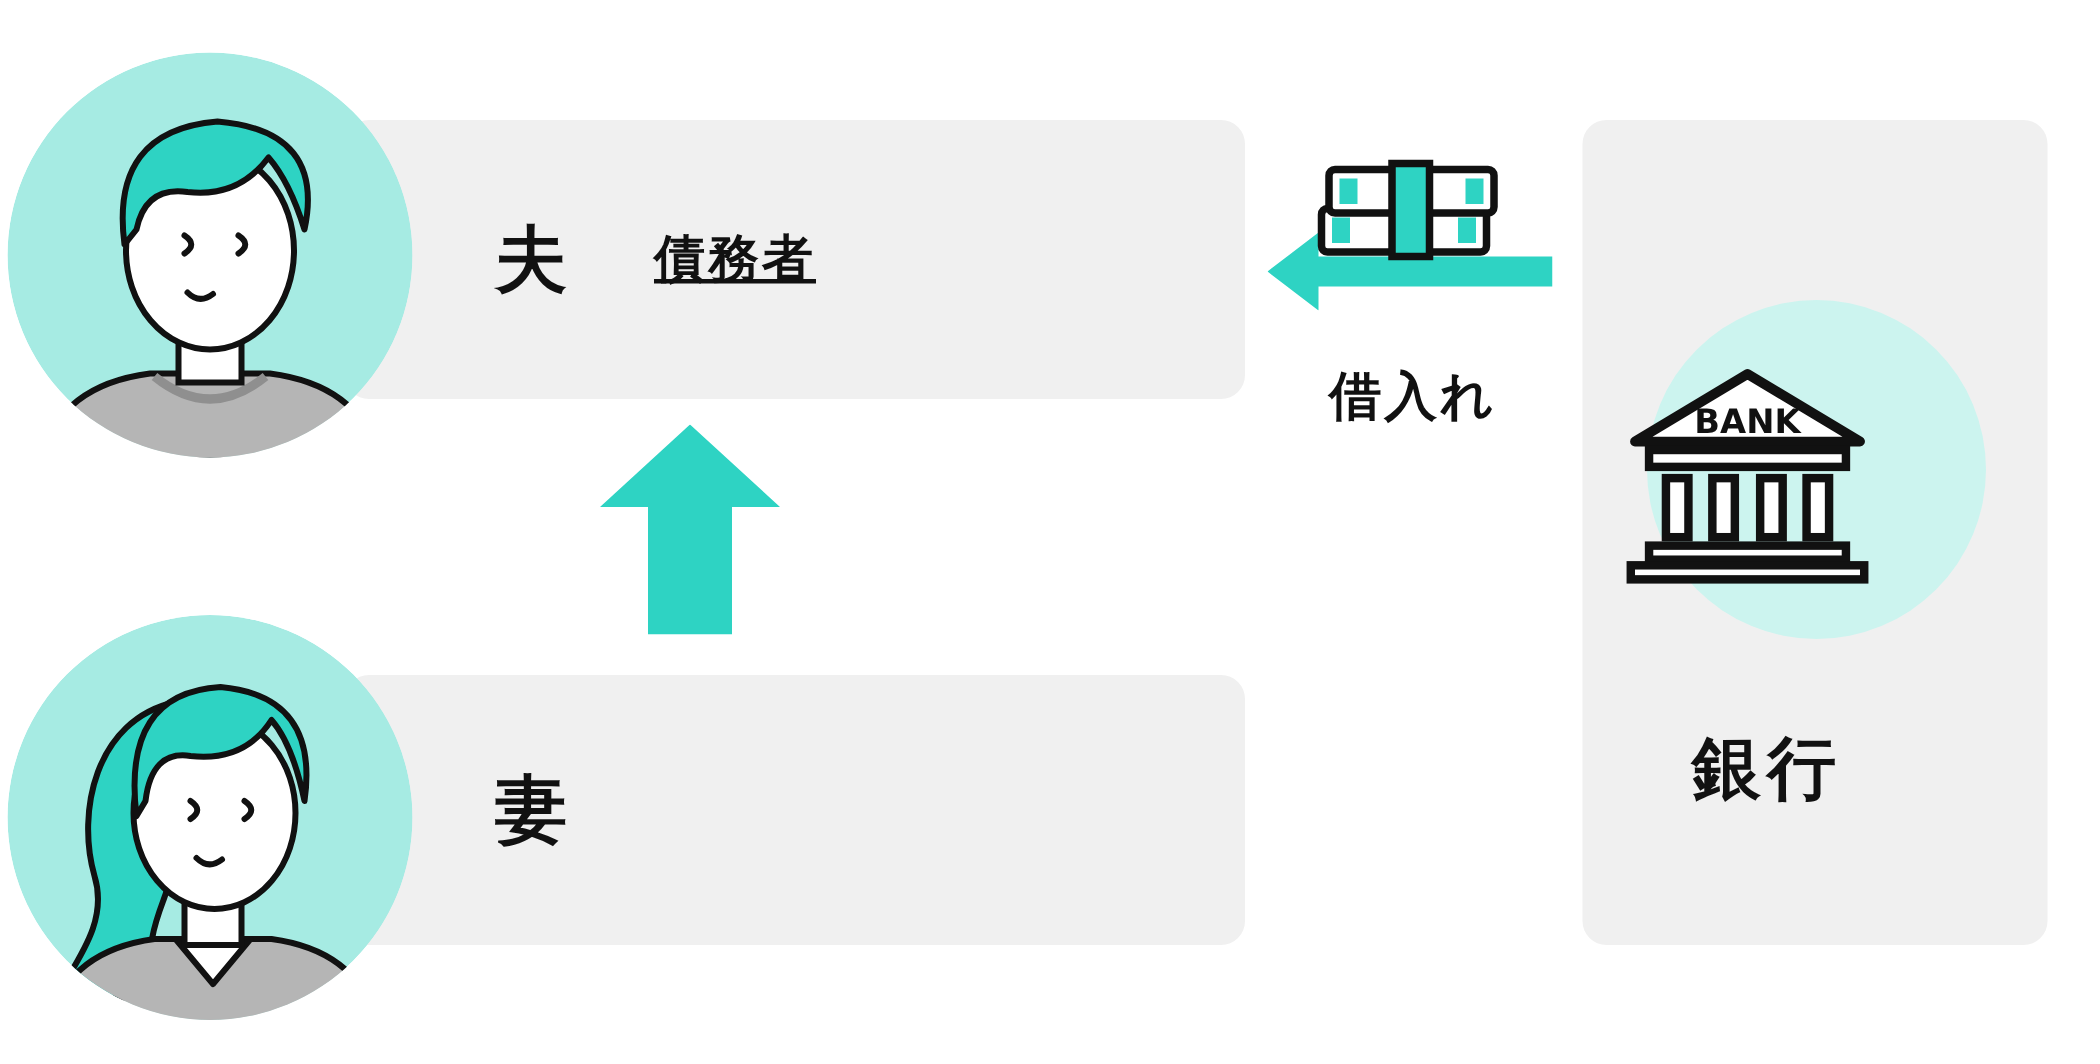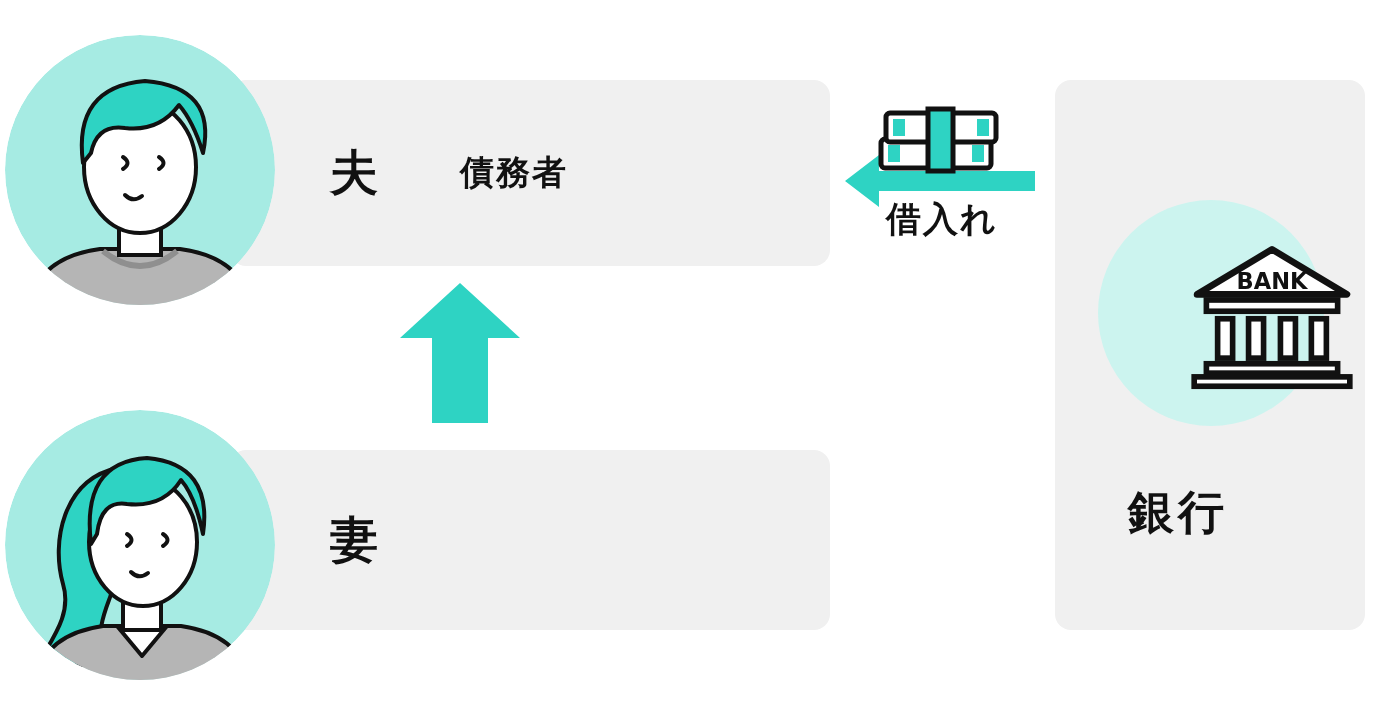--- a/index.html
+++ b/index.html
@@ -23,35 +23,37 @@
     box-sizing:border-box;
   }
   .person-name{
     font-size:48px;
     font-weight:800;
     letter-spacing:2px;
   }
   .person-role{
     font-size:34px;
     font-weight:700;
-    margin-left:80px;
+    margin-left:56px;
     letter-spacing:2px;
+    text-decoration:underline;
   }
   .avatar{
     position:absolute;
     width:270px;height:270px;
     z-index:3;
   }
   .arrow-label{
     position:absolute;
     font-size:35px;
     font-weight:800;
     text-align:center;
     letter-spacing:2px;
     z-index:4;
+    margin-top:45px;
   }
   .arrow{
     position:absolute;
     z-index:2;
   }
   .icon{
     position:absolute;
     z-index:4;
   }
   .bank-card{
@@ -60,21 +62,21 @@
   .bank-circle{
     position:absolute;
     left:1098px;top:200px;
     width:226px;height:226px;
     border-radius:50%;
     background:#ccf4ef;
     z-index:2;
   }
   .bank-icon{
     position:absolute;
-    left:1182px;top:240px;
+    left:1075px;top:240px;
     z-index:3;
   }
   .bank-label{
     position:absolute;
     left:1055px;top:482px;
     width:246px;
     text-align:center;
     font-size:46px;
     font-weight:800;
     letter-spacing:4px;

